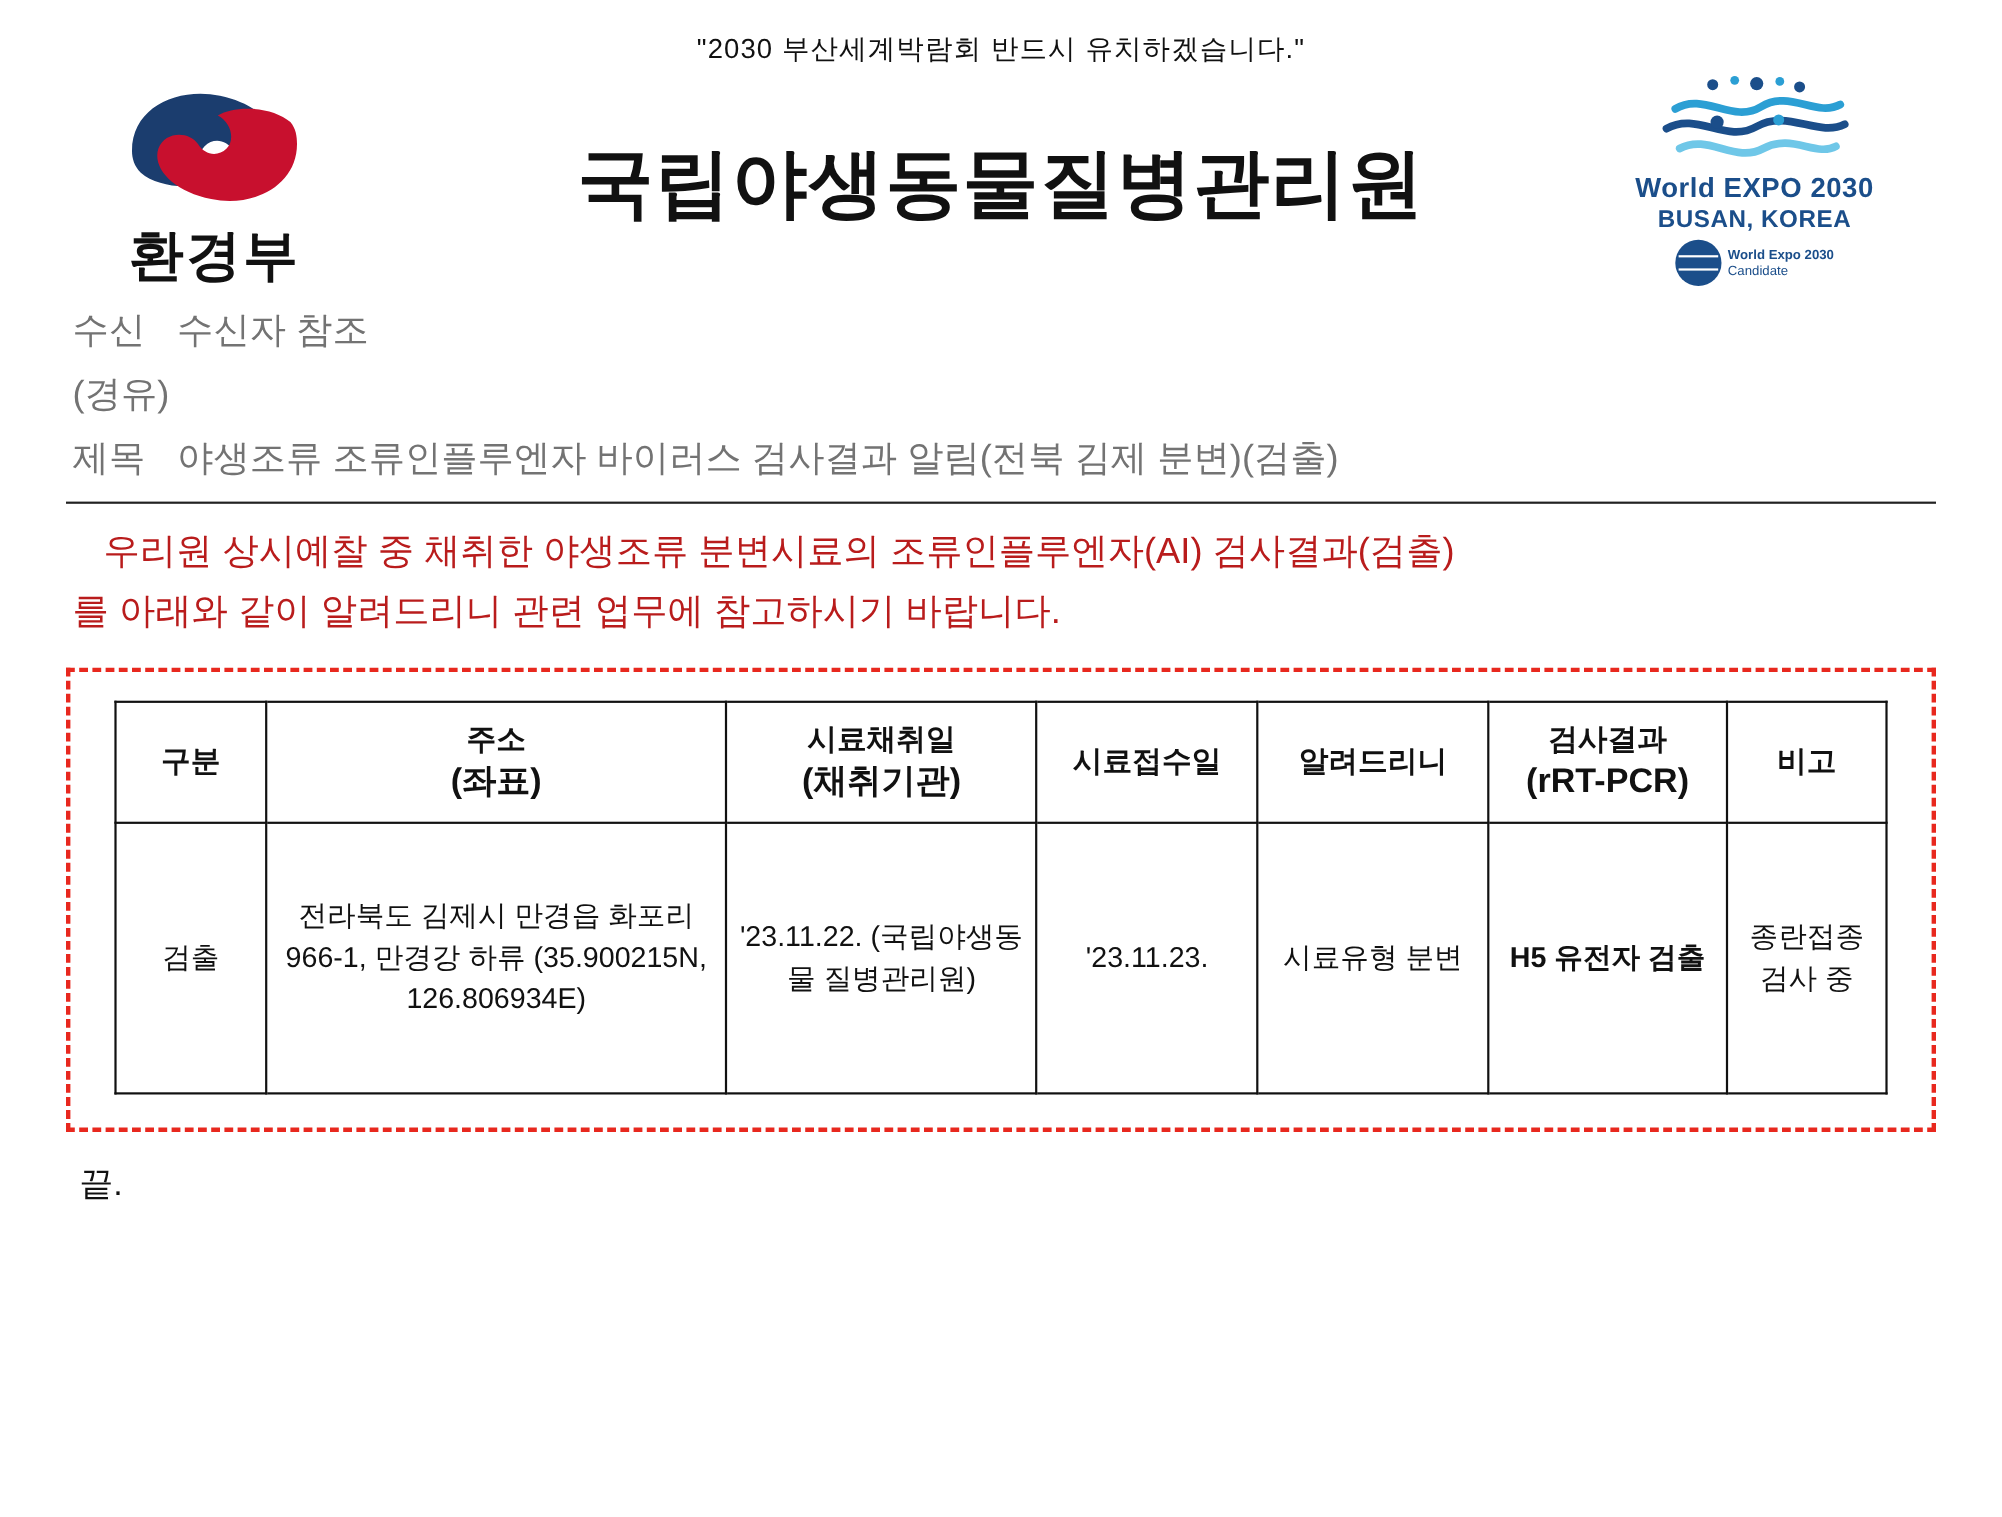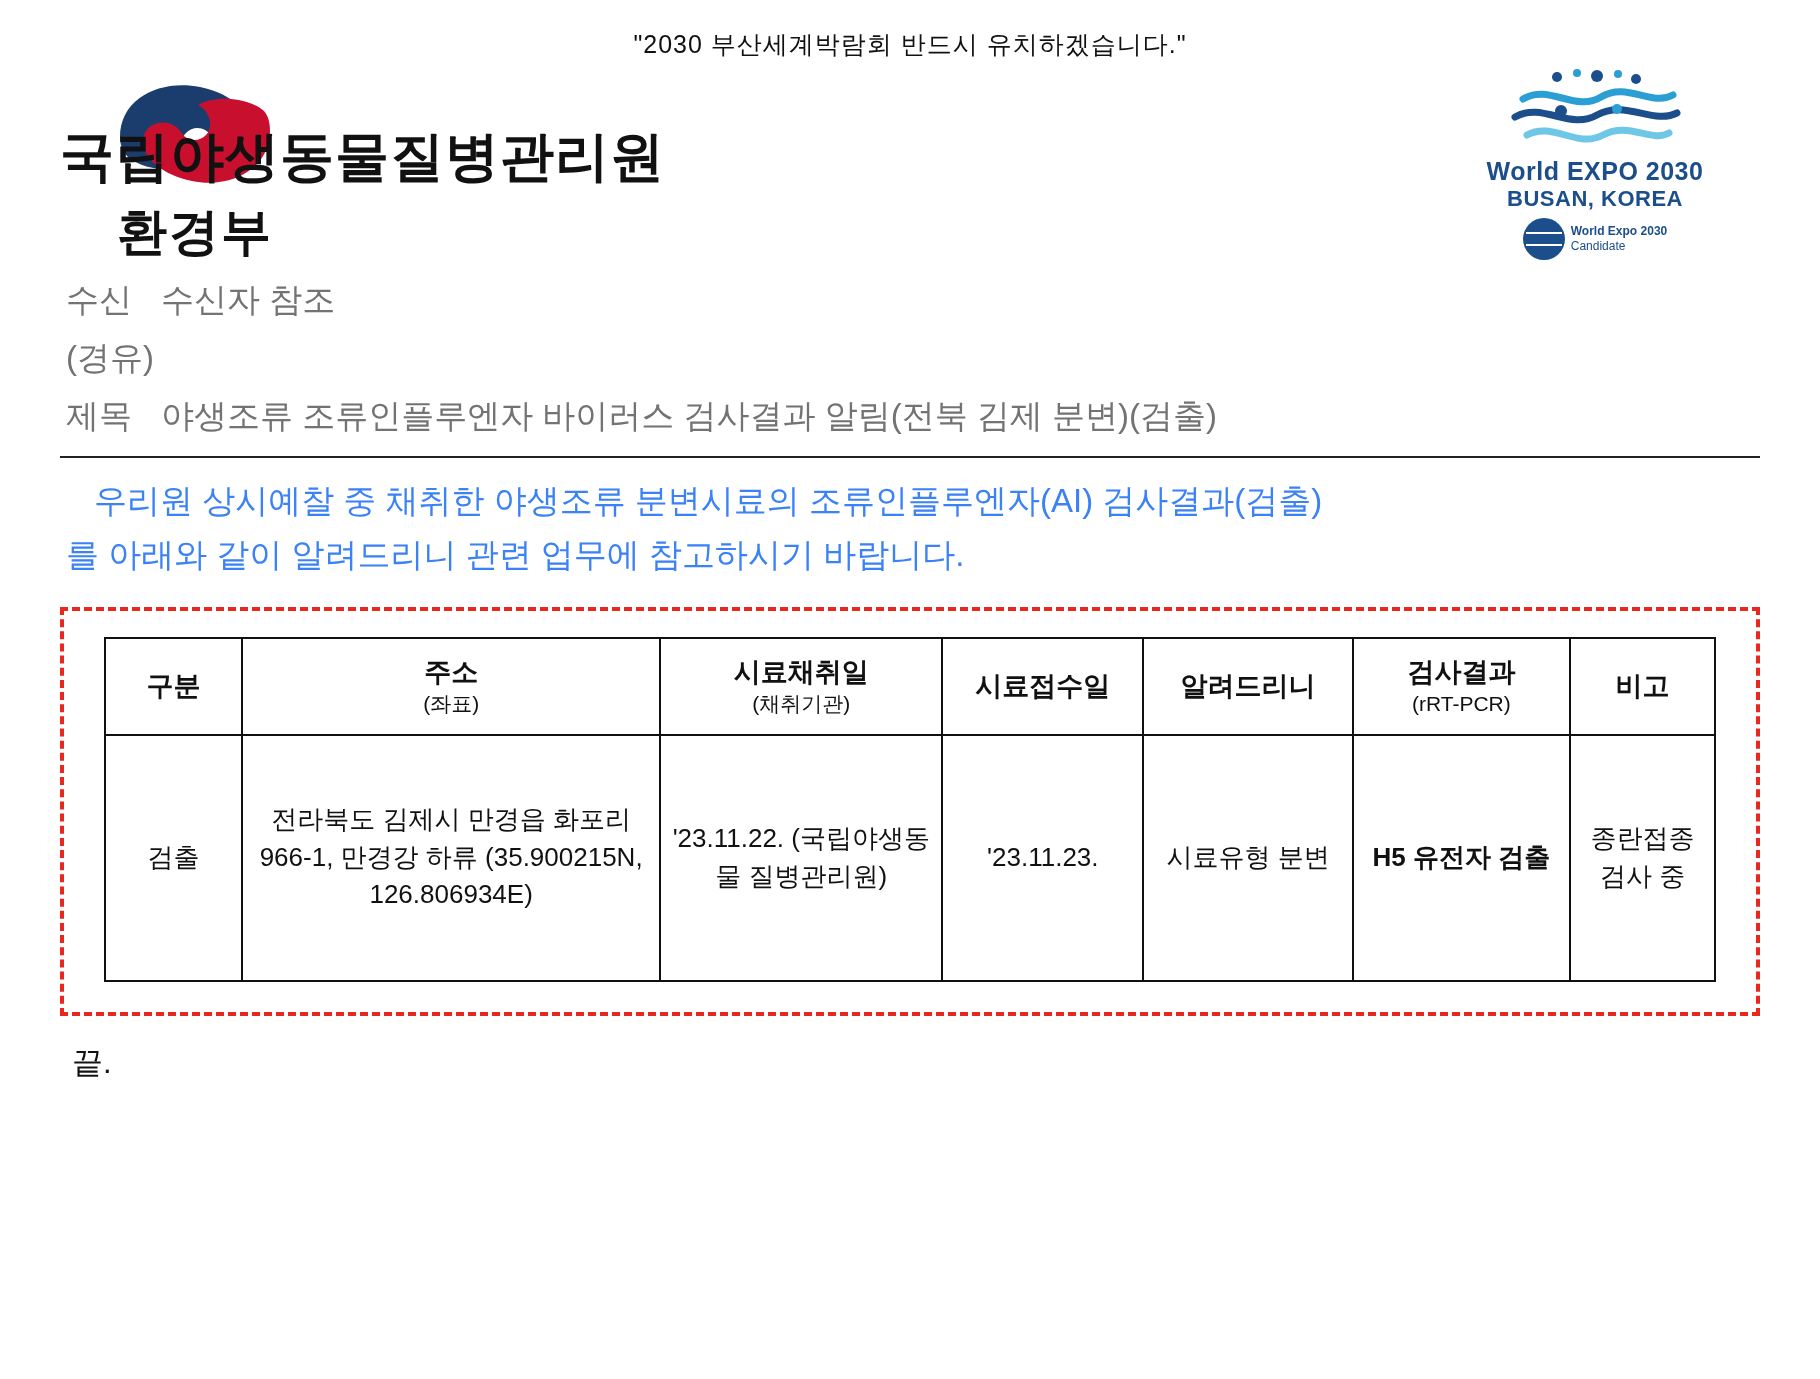--- a/index.html
+++ b/index.html
@@ -58,22 +58,22 @@
     letter-spacing: 2px;
     margin-top: 6px;
     color: #111;
   }
 
   .org-title {
     position: absolute;
     left: 0;
     right: 0;
     top: 60px;
-    text-align: left;
-    font-size: 54px;
+    text-align: center;
+    font-size: 69px;
     font-weight: 700;
     letter-spacing: 1px;
     color: #111;
   }
 
   .expo-logo {
     position: absolute;
     right: 40px;
     top: 4px;
     width: 250px;
@@ -150,21 +150,21 @@
 
   .rule {
     border: none;
     border-top: 2px solid #222;
     margin: 12px 0 16px 0;
   }
 
   .para {
     font-size: 33px;
     line-height: 1.62;
-    color: #3b82f6;
+    color: #b91c1c;
     padding-left: 6px;
   }
   .para .indent { padding-left: 28px; }
 
   
   .dashed-box {
     margin-top: 26px;
     border: 4px dashed #e8281e;
     padding: 26px 40px 30px 40px;
     box-sizing: border-box;
@@ -183,22 +183,22 @@
     color: #111;
   }
   table.result th {
     font-size: 27px;
     font-weight: 700;
     line-height: 1.3;
     padding: 16px 4px;
   }
   table.result th .sub {
     display: block;
-    font-size: 21px;
-    font-weight: 400;
+    font-size: 31px;
+    font-weight: 700;
   }
   table.result td {
     font-size: 26px;
     line-height: 1.45;
     padding: 22px 10px;
     height: 200px;
   }
   td.bold { font-weight: 700; }
 
   .col1 { width: 8.5%; }

